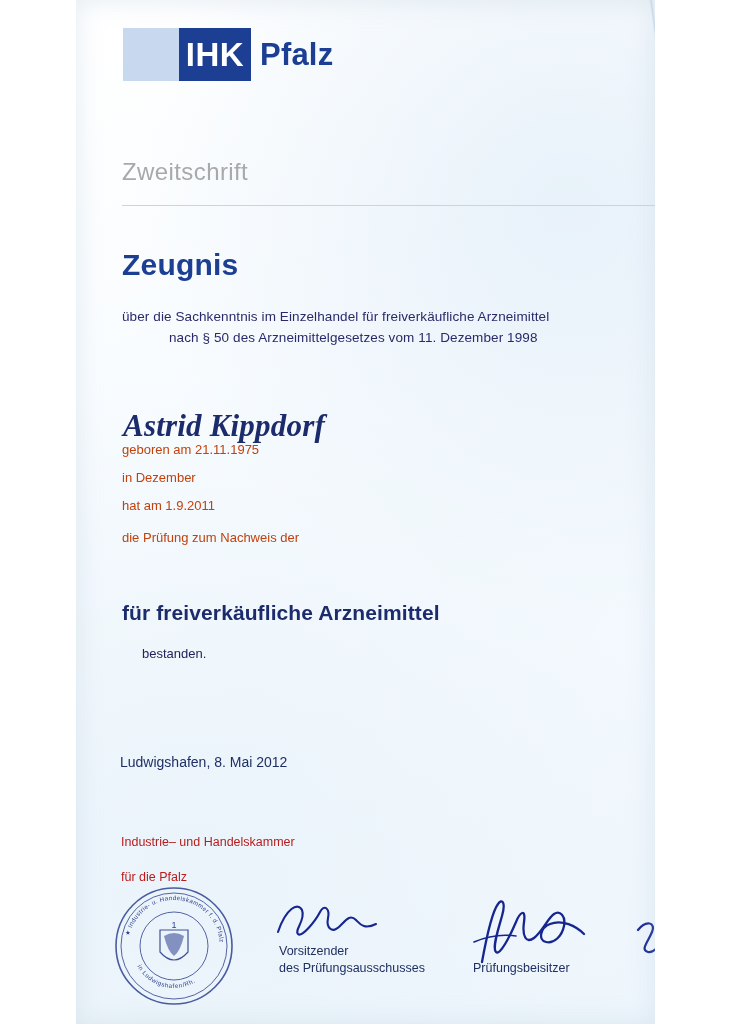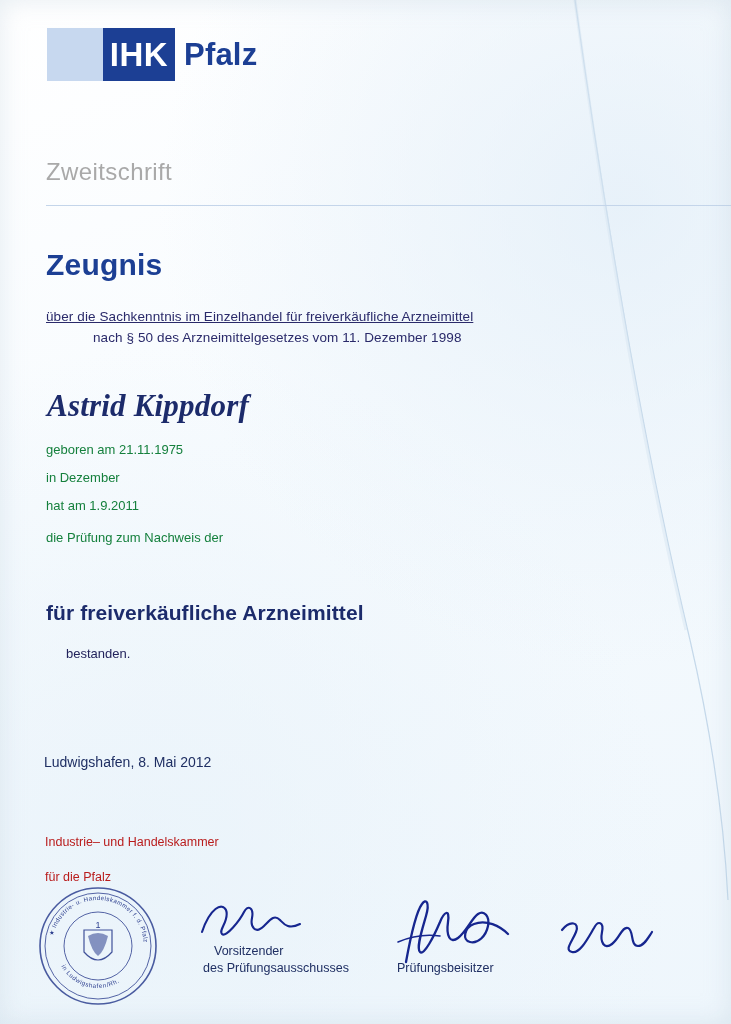--- a/index.html
+++ b/index.html
@@ -5,21 +5,21 @@
   html, body {
     margin: 0;
     padding: 0;
     background: #ffffff;
   }
   body {
     font-family: "Liberation Sans", sans-serif;
   }
   .page {
     position: relative;
-    width: 731px;
+    width: 579px;
     height: 1024px;
     margin: 0 auto;
     background: #fdfdfd;
     overflow: hidden;
   }
   
   .paper-tint {
     position: absolute;
     inset: 0;
     background:
@@ -111,37 +111,37 @@
     font-weight: bold;
     color: #1c3f94;
     letter-spacing: 0.2px;
   }
   .subline {
     left: 46px;
     font-size: 13.5px;
     color: #2a2a6a;
     letter-spacing: 0.1px;
   }
-  .subline-1 { top: 309px; text-decoration: underline; }
+  .subline-1 { top: 309px; }
   .subline-2 { top: 330px; margin-left: 47px; }
 
   .name {
     left: 47px;
-    top: 388px;
+    top: 408px;
     font-family: "Liberation Serif", serif;
     font-style: italic;
     font-weight: bold;
     font-size: 31px;
     color: #1c2b6b;
     letter-spacing: 0.2px;
   }
   .meta {
     left: 46px;
     font-size: 13px;
-    color: #15803d;
+    color: #c2410c;
   }
   .meta-1 { top: 442px; }
   .meta-2 { top: 470px; }
   .meta-3 { top: 498px; }
   .meta-4 { top: 530px; }
 
   .exam-line {
     left: 46px;
     font-size: 21px;
     color: #1c2b6b;
@@ -192,21 +192,21 @@
   .sig-1 { left: 196px; top: 898px; }
   .sig-2 { left: 392px; top: 896px; }
   .sig-3 { left: 556px; top: 912px; }
 
   .sig-label {
     position: absolute;
     font-size: 12.5px;
     color: #1f2f63;
     text-align: left;
   }
-  .lbl-1a { left: 214px; top: 944px; }
+  .lbl-1a { left: 203px; top: 944px; }
   .lbl-1b { left: 203px; top: 961px; }
   .lbl-2  { left: 397px; top: 961px; }
 </style>
 </head>
 <body>
 
 <div class="page">
 
   <div class="paper-tint"></div>
 

